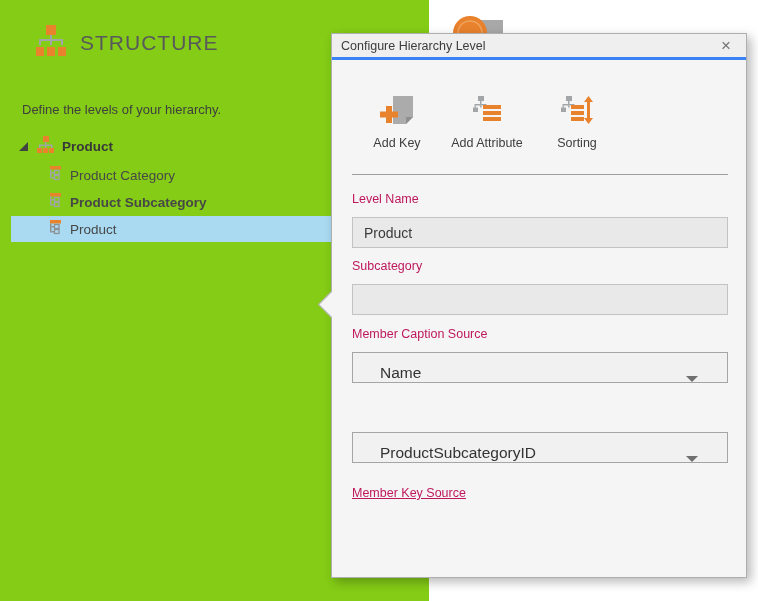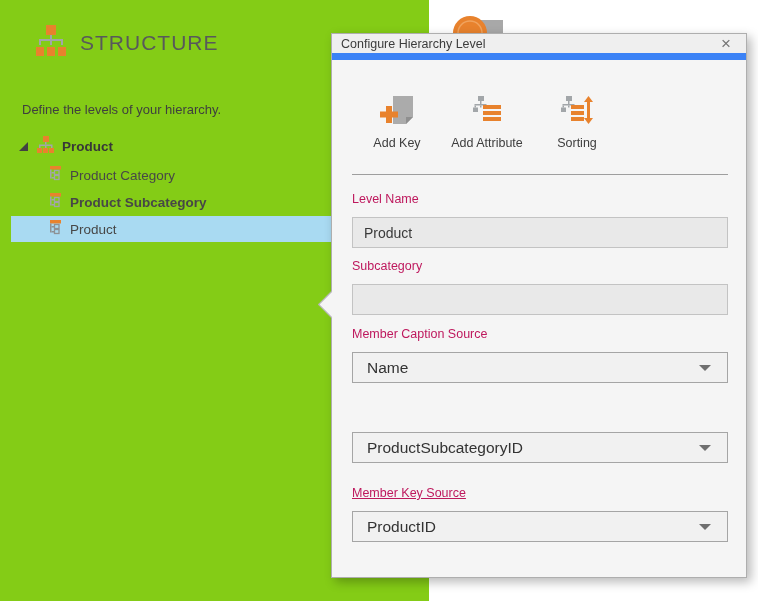--- a/index.html
+++ b/index.html
@@ -42,21 +42,21 @@
     z-index: 10;
   }
   .dialog-beak {
     position: absolute; left: -10px; top: 261px; width: 19px; height: 19px;
     background: #f5f5f5; transform: rotate(45deg);
     border-left: 1px solid #aeaeae; border-bottom: 1px solid #aeaeae;
     z-index: 11;
   }
   .dialog-titlebar {
     position: absolute; left: 0; top: 0; right: 0; height: 26px;
-    background: #efefef; border-bottom: 7px solid #3b82f6;
+    background: #efefef; border-bottom: 3px solid #3b82f6;
     display: flex; align-items: center; padding: 0 9px;
   }
   .dialog-title { font-size: 12.5px; color: #3c3c3c; flex: 1; }
   .close-btn { font-size: 17px; color: #757575; width: 22px; text-align: center; cursor: default; line-height: 22px; }
 
   
   .toolbar { position: absolute; left: 20px; top: 48px; display: flex; }
   .toolbar-btn { width: 90px; display: flex; flex-direction: column; align-items: center; padding-top: 14px; }
   .toolbar-btn .tb-label { margin-top: 8px; font-size: 12.5px; color: #3d3d3d; text-align: center; line-height: 15px; width: 74px; }
   .toolbar-sep { position: absolute; left: 20px; top: 140px; width: 376px; border-top: 1px solid #9e9e9e; }
@@ -65,21 +65,21 @@
   .fld-label { position: absolute; left: 20px; font-size: 12.5px; color: #be185d; }
   .text-input {
     position: absolute; left: 20px; width: 376px; height: 31px;
     background: #e9e9e9; border: 1px solid #c3c3c3;
     font-family: "Liberation Sans", sans-serif;
     font-size: 14px; color: #3a3a3a; padding: 0 11px; outline: none;
   }
   .dropdown {
     position: absolute; left: 20px; width: 376px; height: 31px;
     background: #f1f1f1; border: 1px solid #a5a5a5;
-    display: flex; align-items: center; padding: 0 14px; cursor: default;
+    display: flex; align-items: flex-end; padding: 0 27px; cursor: default;
   }
   .dropdown .dd-value { flex: 1; font-size: 15.5px; color: #333; }
   .dd-arrow {
     width: 0; height: 0;
     border-left: 6px solid transparent; border-right: 6px solid transparent;
     border-top: 6px solid #6f6f6f; margin-right: 2px;
   }
 </style>
 </head>
 <body>
@@ -244,17 +244,13 @@
     <span class="dd-value">Name</span>
     <span class="dd-arrow"></span>
   </div>
 
   <div class="dropdown" style="top:398px;">
     <span class="dd-value">ProductSubcategoryID</span>
     <span class="dd-arrow"></span>
   </div>
 
   <div class="fld-label" style="top:452px;text-decoration:underline;">Member Key Source</div>
-  <div class="dropdown" style="top:477px;">
-    <span class="dd-value">ProductID</span>
-    <span class="dd-arrow"></span>
-  </div>
 </div>
 
 </body></html>

